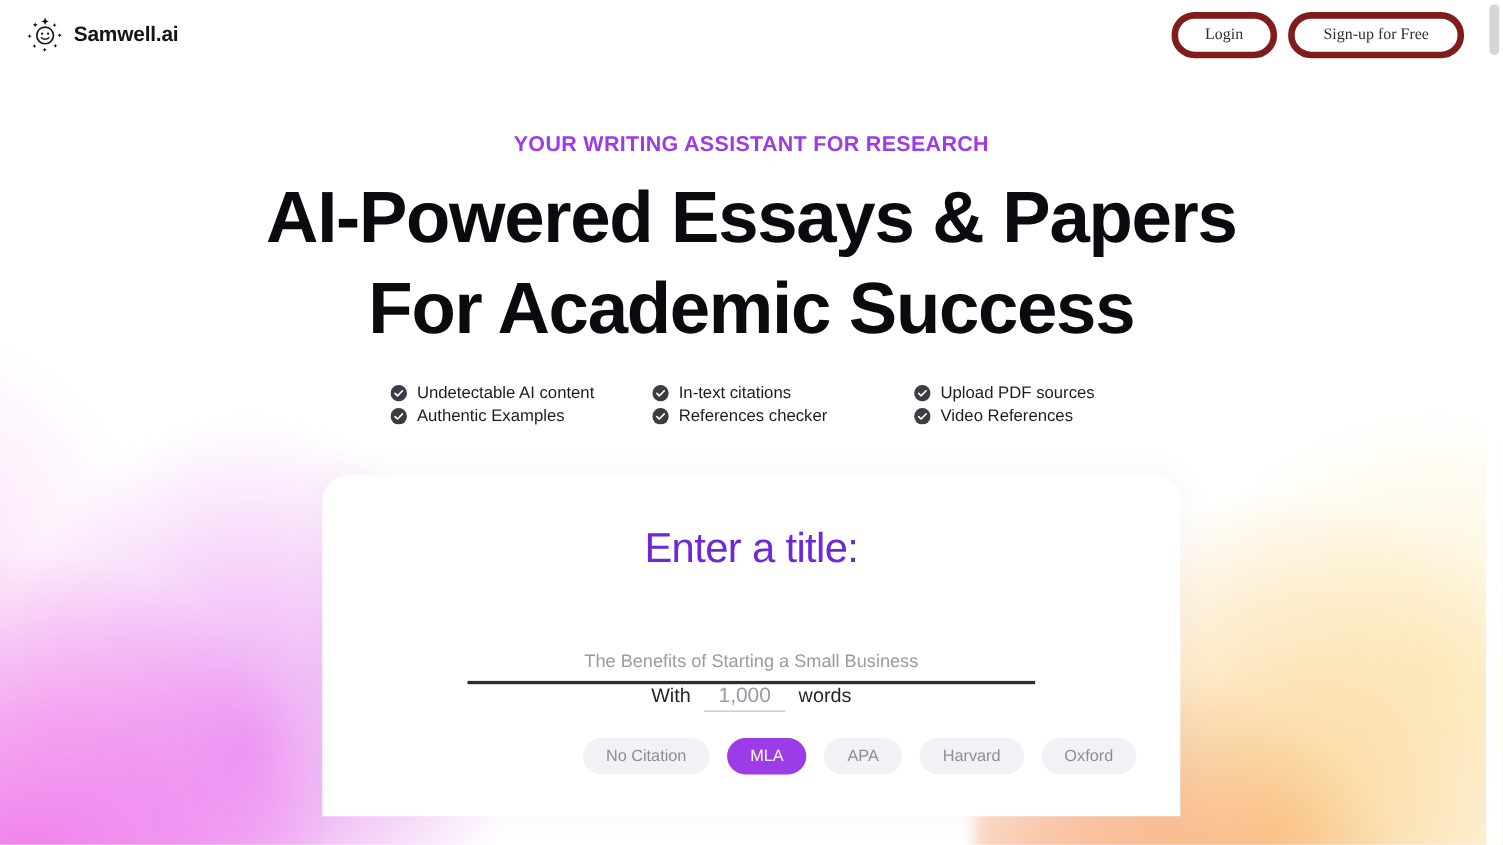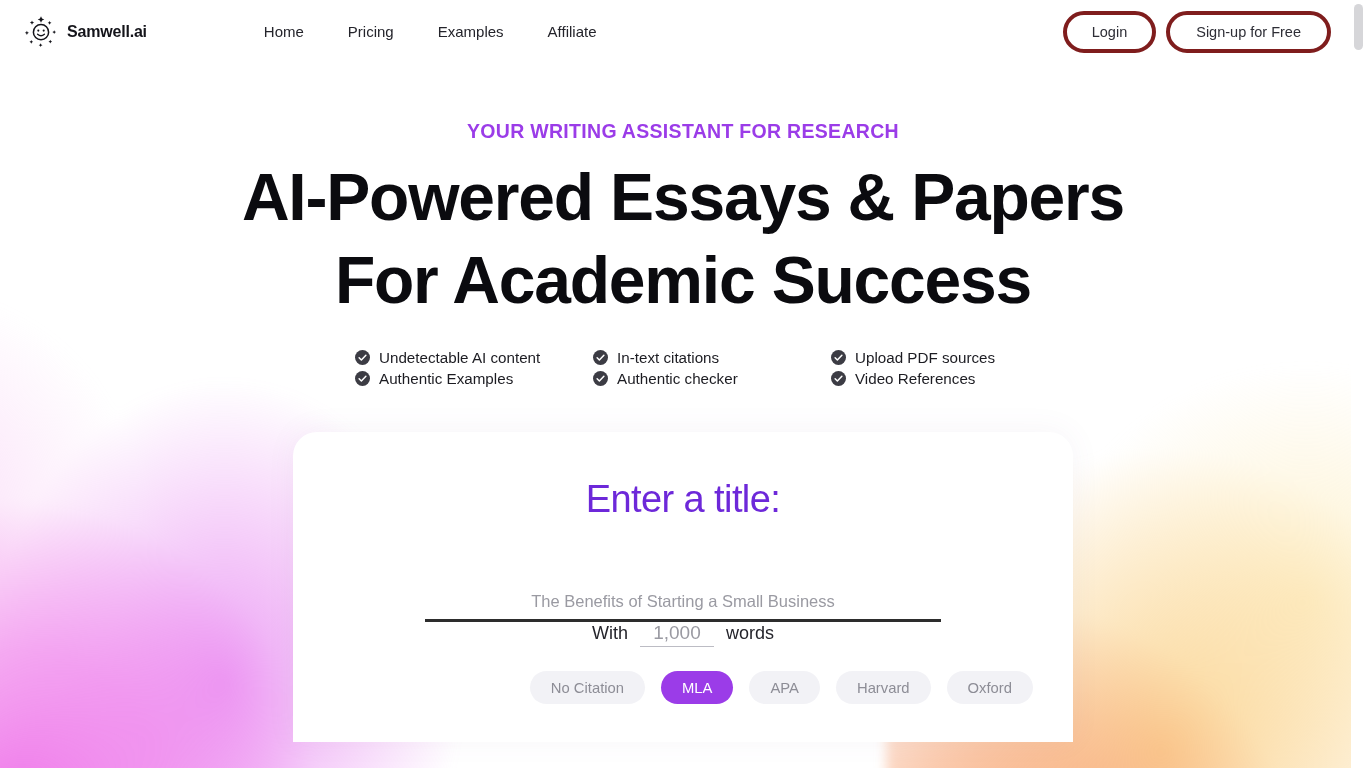--- a/index.html
+++ b/index.html
@@ -67,21 +67,21 @@
     background: transparent;
   }
   .brand {
     display: flex;
     align-items: center;
     gap: 9px;
     cursor: pointer;
   }
   .brand-mark { width: 34px; height: 34px; display: block; }
   .brand-name {
-    font-size: 16px;
+    font-size: 19px;
     font-weight: 700;
     color: #14141a;
     letter-spacing: -0.2px;
     white-space: nowrap;
   }
 
   .nav {
     display: flex;
     align-items: center;
     gap: 0;
@@ -96,26 +96,26 @@
     text-decoration: none;
   }
 
   .header-actions {
     margin-left: auto;
     display: flex;
     align-items: center;
     gap: 10px;
   }
   .pill-btn {
-    border: 4px solid #7f1d1d;
+    border: 6px solid #7f1d1d;
     background: #ffffff;
     border-radius: 999px;
     font-size: 14.5px;
     color: #2e2e36;
-    font-family: Liberation Sans, sans-serif;
+    font-family: Liberation Serif, serif;
     height: 42px;
     padding: 0 25px;
     cursor: pointer;
     white-space: nowrap;
   }
   .pill-btn.wide { padding: 0 26px; }
 
   
   .hero {
     position: relative;
@@ -289,26 +289,20 @@
         <path d="M2.9 15.8 l0.65 1.4 1.4 0.65 -1.4 0.65 -0.65 1.4 -0.65 -1.4 -1.4 -0.65 1.4 -0.65 z" fill="#14141a"></path>
         <path d="M30.2 15.2 l0.6 1.25 1.25 0.6 -1.25 0.6 -0.6 1.25 -0.6 -1.25 -1.25 -0.6 1.25 -0.6 z" fill="#14141a"></path>
         <path d="M7.3 25.0 l0.6 1.25 1.25 0.6 -1.25 0.6 -0.6 1.25 -0.6 -1.25 -1.25 -0.6 1.25 -0.6 z" fill="#14141a"></path>
         <path d="M26.3 24.8 l0.6 1.25 1.25 0.6 -1.25 0.6 -0.6 1.25 -0.6 -1.25 -1.25 -0.6 1.25 -0.6 z" fill="#14141a"></path>
         <path d="M16.6 28.3 l0.6 1.3 1.3 0.6 -1.3 0.6 -0.6 1.3 -0.6 -1.3 -1.3 -0.6 1.3 -0.6 z" fill="#14141a"></path>
       </svg>
     </span>
     <span class="brand-name">Samwell.ai</span>
   </div>
 
-  <nav class="nav">
-    <a class="nav-link">Home</a>
-    <a class="nav-link">Pricing</a>
-    <a class="nav-link">Examples</a>
-    <a class="nav-link">Affiliate</a>
-  </nav>
 
   <div class="header-actions">
     <button class="pill-btn">Login</button>
     <button class="pill-btn wide">Sign-up for Free</button>
   </div>
 </header>
 
 <section class="hero">
   <div class="eyebrow">YOUR WRITING ASSISTANT FOR RESEARCH</div>
   <h1 class="headline">
@@ -354,21 +348,21 @@
       </span>
     <span>Authentic Examples</span>
   </div>
   <div class="feature">
     <span>
         <svg class="check-icon" viewBox="0 0 16 16">
           <circle cx="8" cy="8" r="8" fill="#3c3c44"></circle>
           <path d="M4.4 8.2 L6.8 10.6 L11.6 5.6" fill="none" stroke="#ffffff" stroke-width="1.6" stroke-linecap="round" stroke-linejoin="round"></path>
         </svg>
       </span>
-    <span>Authentic checker</span>
+    <span>References checker</span>
   </div>
   <div class="feature">
     <span>
         <svg class="check-icon" viewBox="0 0 16 16">
           <circle cx="8" cy="8" r="8" fill="#3c3c44"></circle>
           <path d="M4.4 8.2 L6.8 10.6 L11.6 5.6" fill="none" stroke="#ffffff" stroke-width="1.6" stroke-linecap="round" stroke-linejoin="round"></path>
         </svg>
       </span>
     <span>Video References</span>
   </div>

